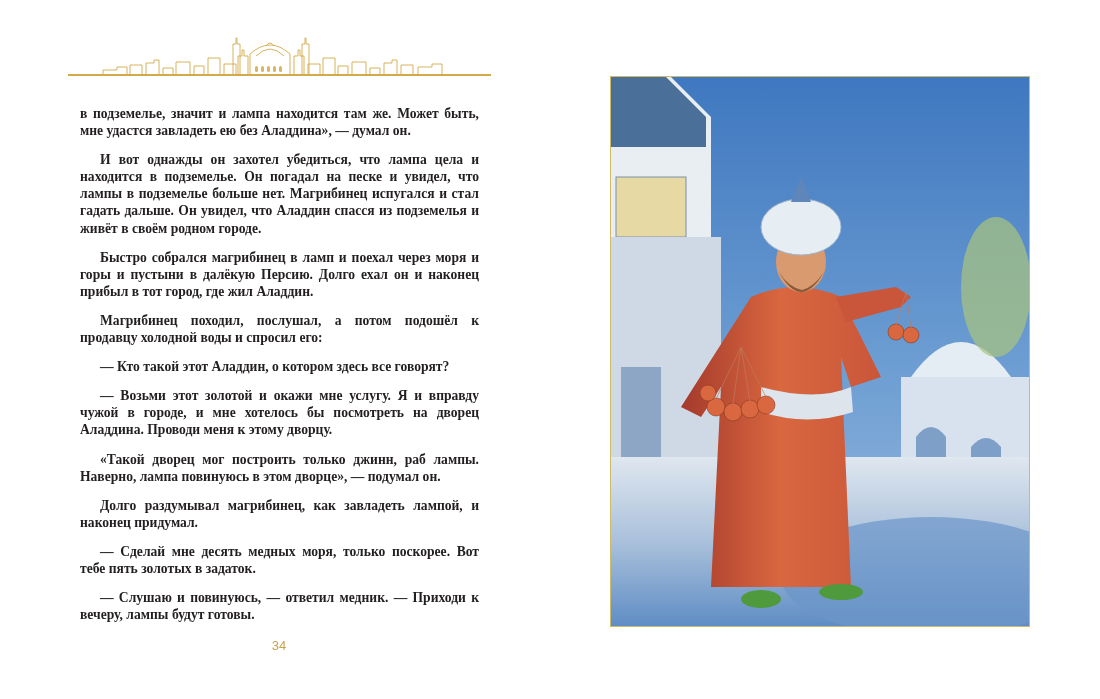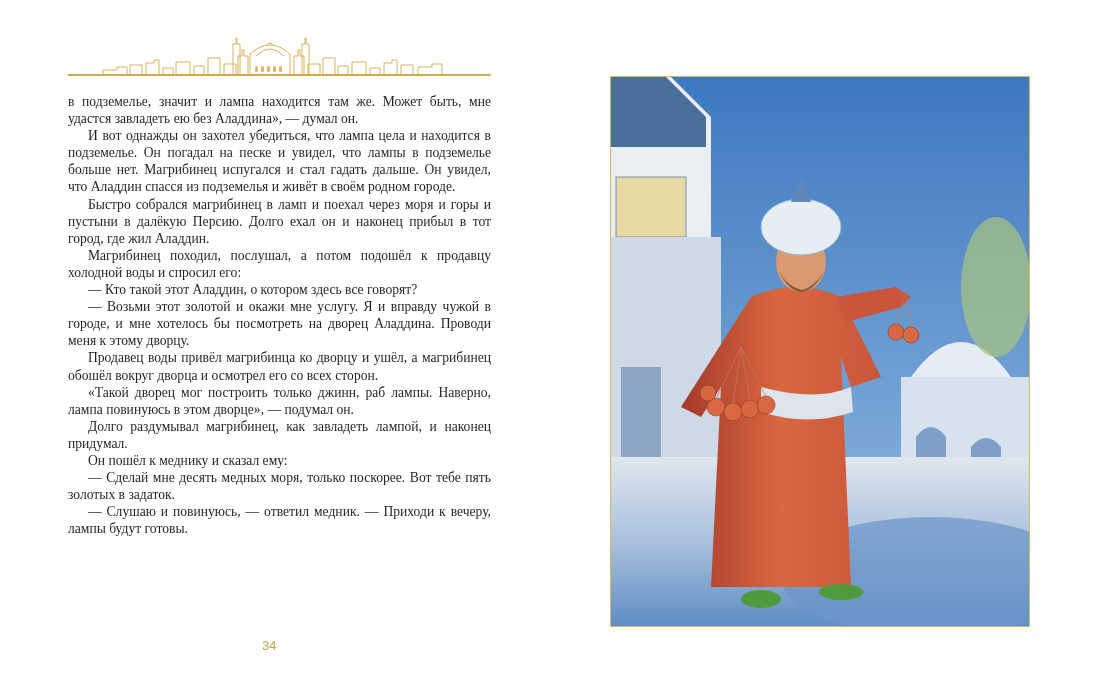--- a/index.html
+++ b/index.html
@@ -6,24 +6,24 @@
   body {
     width: 1100px; height: 699px; background: #ffffff; position: relative; overflow: hidden;
     font-family: "Liberation Serif", "DejaVu Serif", serif; color: #231f20;
   }
   .header-ornament { position: absolute; left: 68px; top: 30px; width: 423px; height: 48px; }
   .header-rule { position: absolute; left: 68px; top: 74px; width: 423px; height: 2px; background: #d4a94a; }
   .text-block {
     position: absolute; left: 68px; top: 93px; width: 423px;
     font-size: 13.6px; line-height: 17.1px; text-align: justify; hyphens: manual;
   }
-  .text-block p { margin: 0; text-indent: 20px; }
+  .text-block p { margin: 12px; text-indent: 20px; font-weight: bold; }
   .text-block p.no-indent { text-indent: 0; }
   .page-number {
-    position: absolute; left: 262px; top: 638px; width: 34px; 
+    position: absolute; left: 262px; top: 638px; width: 34px; text-align: center;
     font-family: "Liberation Sans", "DejaVu Sans", sans-serif; font-size: 13px; color: #c9a44d;
   }
   .illustration {
     position: absolute; left: 610px; top: 76px; width: 420px; height: 551px;
     border: 1px solid #cdbb6a; box-sizing: border-box; overflow: hidden; background: #5a8ec8;
   }
   .illustration svg { display: block; }
 </style>
 </head>
 <body>
@@ -51,24 +51,22 @@
 </div>
 <div class="header-rule"></div>
 
 <div class="text-block">
   <p class="no-indent">в подземелье, значит и лампа находится там же. Может быть, мне удастся завладеть ею без Аладдина», — думал он.</p>
   <p>И вот однажды он захотел убедиться, что лампа цела и находится в подземелье. Он погадал на песке и увидел, что лампы в подземелье больше нет. Магрибинец испугался и стал гадать дальше. Он увидел, что Аладдин спасся из подземелья и живёт в своём родном городе.</p>
   <p>Быстро собрался магрибинец в ламп и поехал через моря и горы и пустыни в далёкую Персию. Долго ехал он и наконец прибыл в тот город, где жил Аладдин.</p>
   <p>Магрибинец походил, послушал, а потом подошёл к продавцу холодной воды и спросил его:</p>
   <p>— Кто такой этот Аладдин, о котором здесь все говорят?</p>
   <p>— Возьми этот золотой и окажи мне услугу. Я и вправду чужой в городе, и мне хотелось бы посмотреть на дворец Аладдина. Проводи меня к этому дворцу.</p>
-  <p>Продавец воды привёл магрибинца ко дворцу и ушёл, а магрибинец обошёл вокруг дворца и осмотрел его со всех сторон.</p>
   <p>«Такой дворец мог построить только джинн, раб лампы. Наверно, лампа повинуюсь в этом дворце», — подумал он.</p>
   <p>Долго раздумывал магрибинец, как завладеть лампой, и наконец придумал.</p>
-  <p>Он пошёл к меднику и сказал ему:</p>
   <p>— Сделай мне десять медных моря, только поскорее. Вот тебе пять золотых в задаток.</p>
   <p>— Слушаю и повинуюсь, — ответил медник. — Приходи к вечеру, лампы будут готовы.</p>
 </div>
 
 <div class="page-number">34</div>
 
 <div class="illustration">
   <svg width="420" height="551" viewBox="0 0 420 551">
     <defs>
       <linearGradient id="sky" x1="0" y1="0" x2="0" y2="1">

